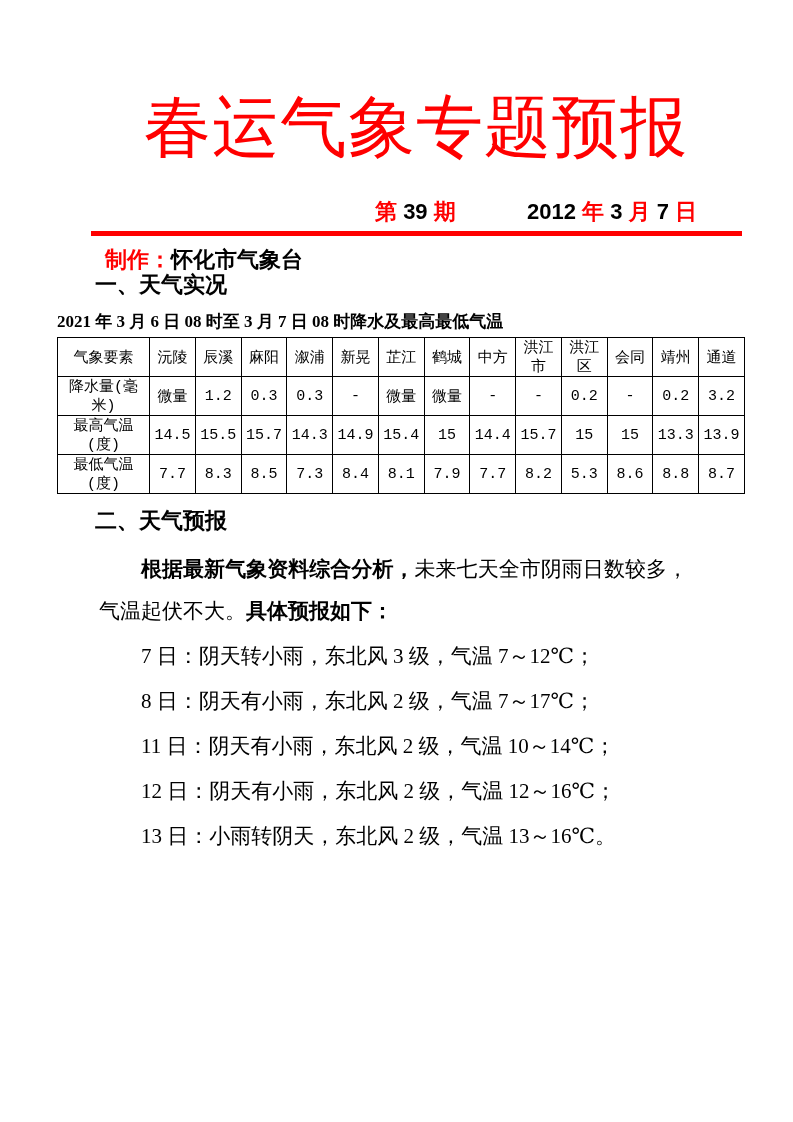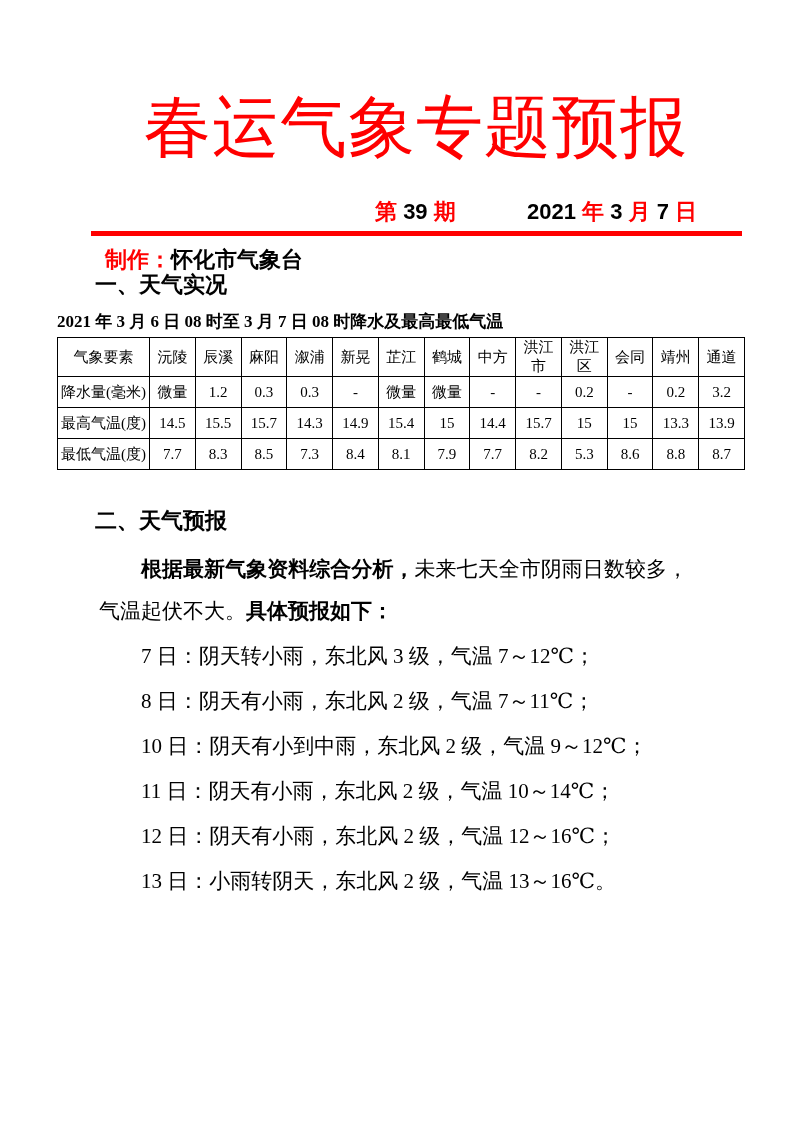--- a/index.html
+++ b/index.html
@@ -49,20 +49,21 @@
     position:absolute;top:310px;left:57px;width:688px;
     text-align:left;
     font-size:17px;font-weight:bold;
     white-space:nowrap;
   }
   .weather-table{
     position:absolute;top:337px;left:57px;width:688px;
     border-collapse:collapse;
     table-layout:fixed;
     font-size:15px;
+    font-family:Liberation Mono, monospace;
   }
   .weather-table td,.weather-table th{
     border:1px solid #000;
     text-align:center;
     vertical-align:middle;
     padding:0;
     height:30px;
     font-weight:normal;
     overflow:hidden;
   }
@@ -82,21 +83,21 @@
 </head>
 <body>
 
 <div class="page">
 
   <h1 class="doc-title">春运气象专题预报</h1>
 
   <div class="meta-line">
     <span class="meta-left"><span class="red">制作：</span><span>怀化市气象台</span></span>
     <span class="meta-issue"><span class="red">第 </span><span>39</span><span class="red"> 期</span></span>
-    <span class="meta-date"><span>2021 </span><span class="red">年</span><span> 3 </span><span class="red">月</span><span> 7 </span><span class="red">日</span></span>
+    <span class="meta-date"><span>2012 </span><span class="red">年</span><span> 3 </span><span class="red">月</span><span> 7 </span><span class="red">日</span></span>
   </div>
 
   <div class="red-rule"></div>
 
   <h2 class="section-heading" id="heading-1">一、天气实况</h2>
 
   <div class="table-title">2021 年 3 月 6 日 08 时至 3 月 7 日 08 时降水及最高最低气温</div>
 
   <table class="weather-table" id="weather-table">
     <colgroup id="table-colgroup">
@@ -184,21 +185,20 @@
         </tr>
       </tbody>
   </table>
 
   <h2 class="section-heading" id="heading-2">二、天气预报</h2>
 
   <div class="body-text">
     <p><span class="bold-hei">根据最新气象资料综合分析，</span><span>未来七天全市阴雨日数较多，气温起伏不大。</span><span class="bold-hei">具体预报如下：</span></p>
     <div id="forecast-list">
         <p>7 日：阴天转小雨，东北风 3 级，气温 7～12℃；</p>
-        <p>8 日：阴天有小雨，东北风 2 级，气温 7～11℃；</p>
-        <p>10 日：阴天有小到中雨，东北风 2 级，气温 9～12℃；</p>
+        <p>8 日：阴天有小雨，东北风 2 级，气温 7～17℃；</p>
         <p>11 日：阴天有小雨，东北风 2 级，气温 10～14℃；</p>
         <p>12 日：阴天有小雨，东北风 2 级，气温 12～16℃；</p>
         <p>13 日：小雨转阴天，东北风 2 级，气温 13～16℃。</p>
       </div>
   </div>
 
 </div>
 
 </body></html>

